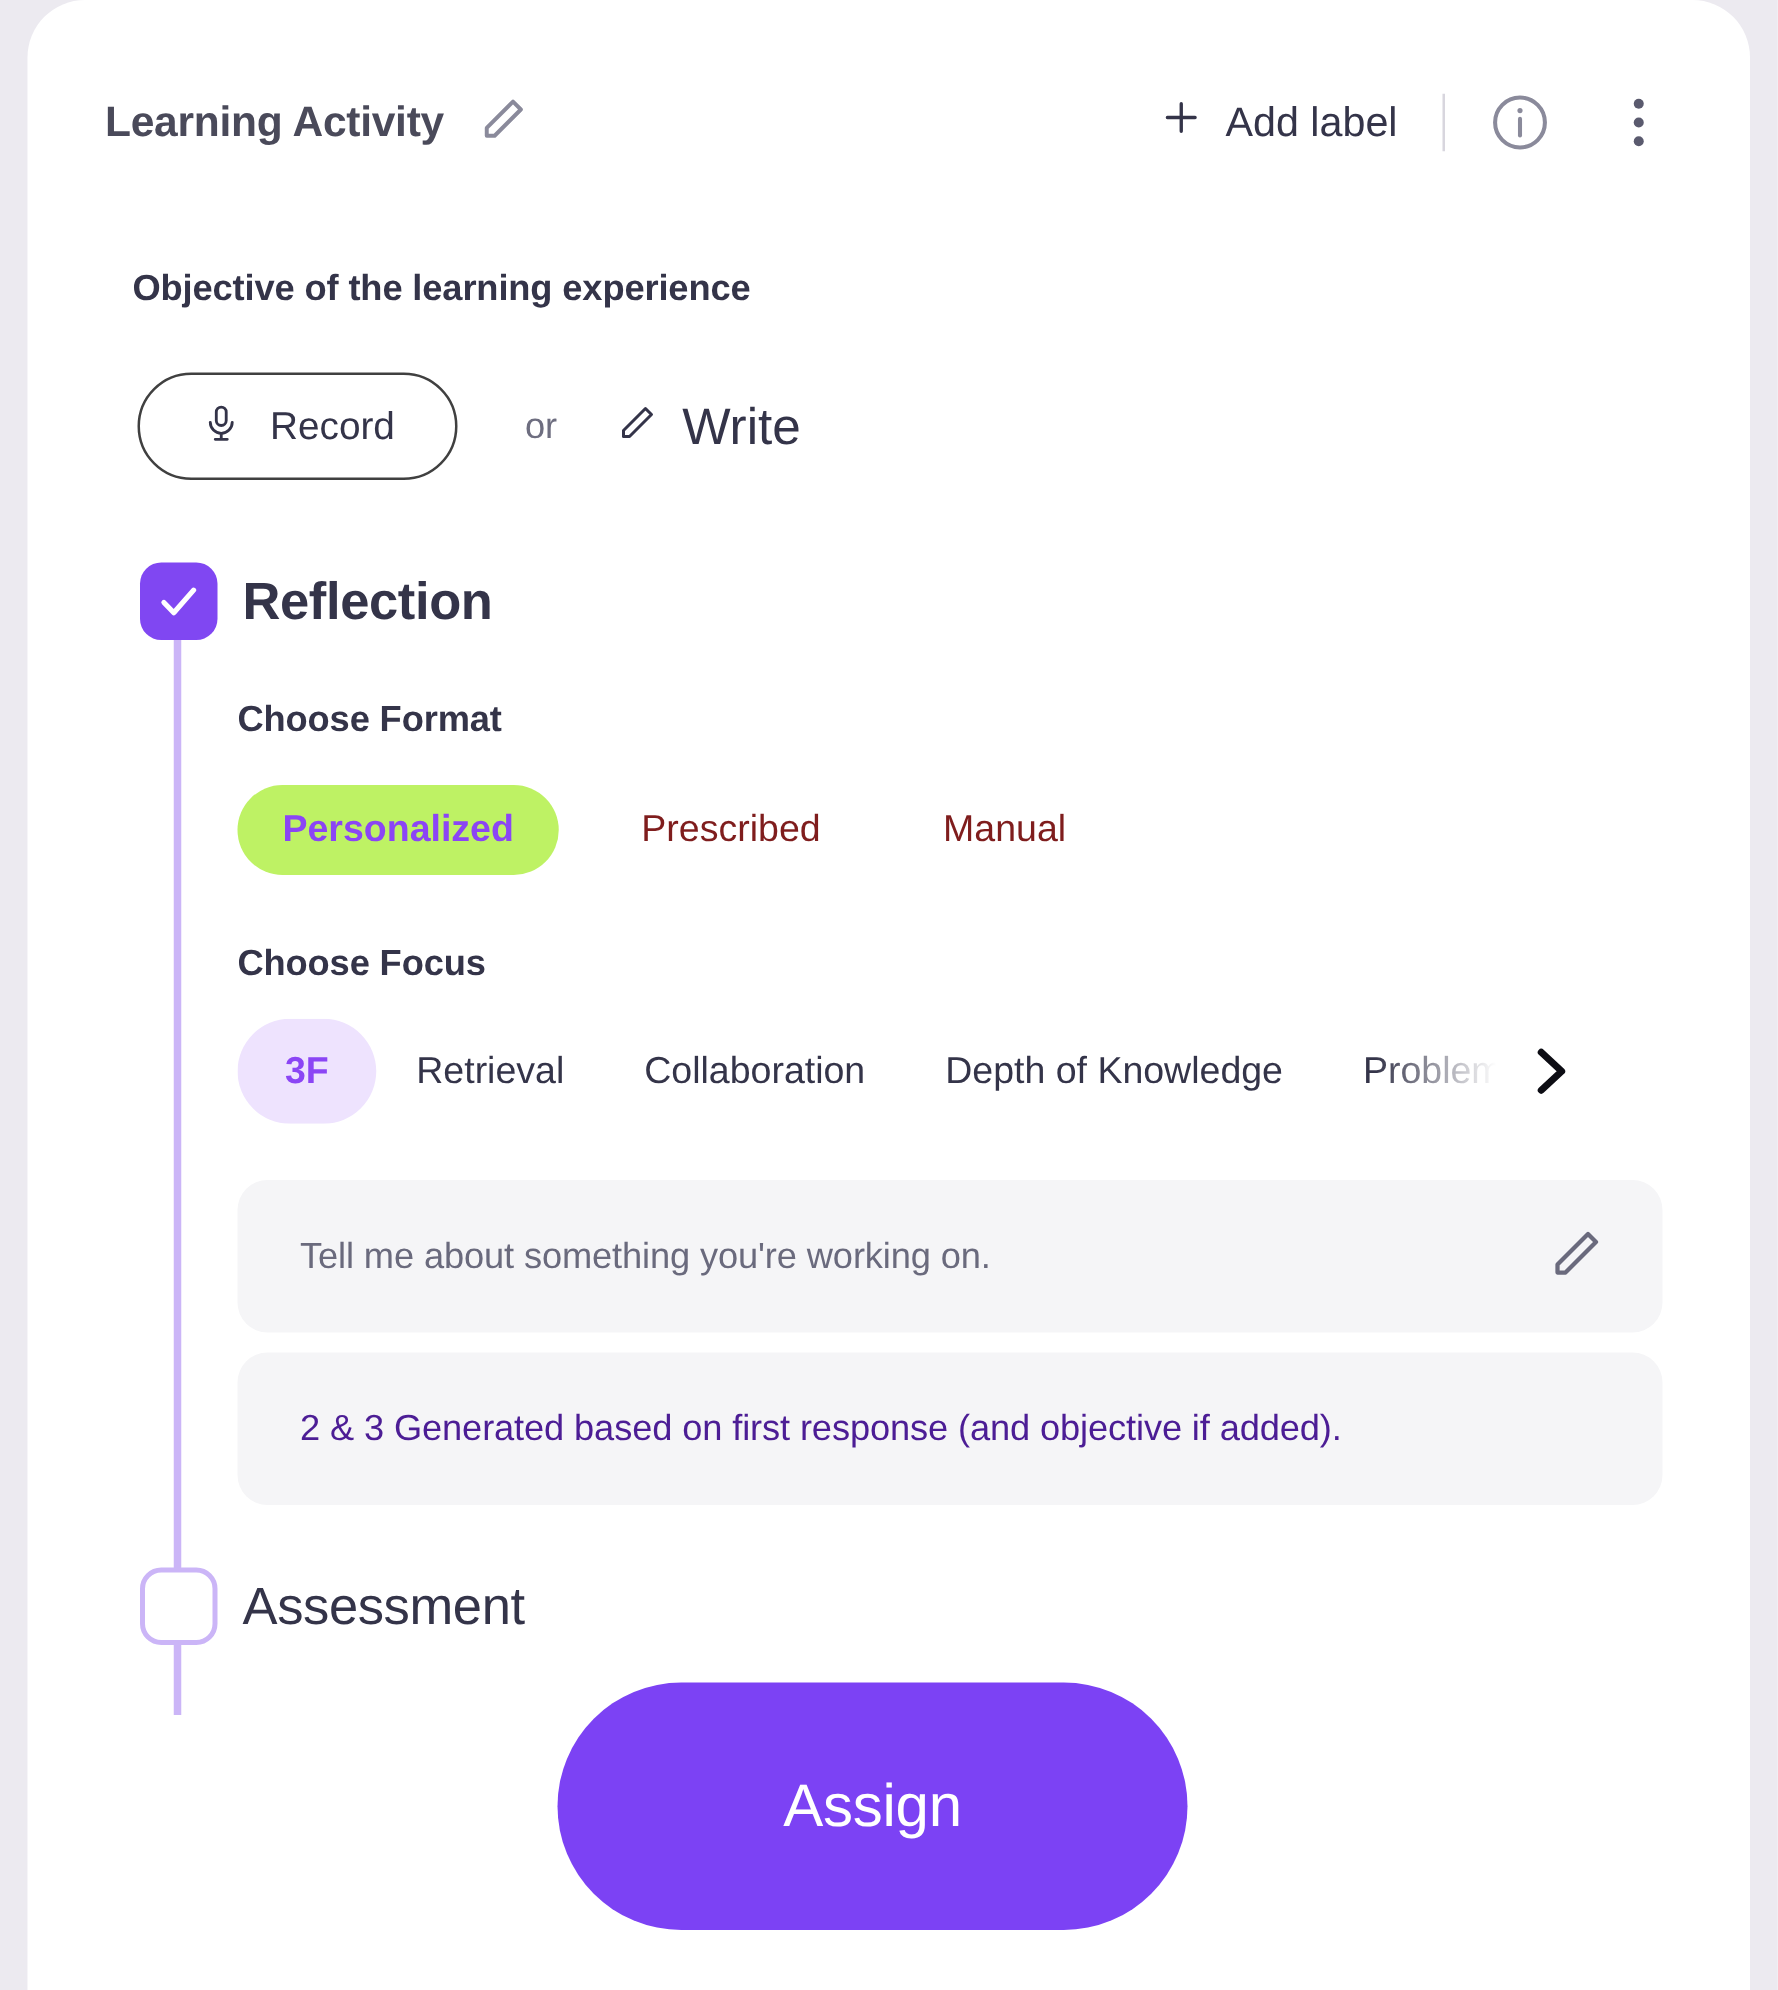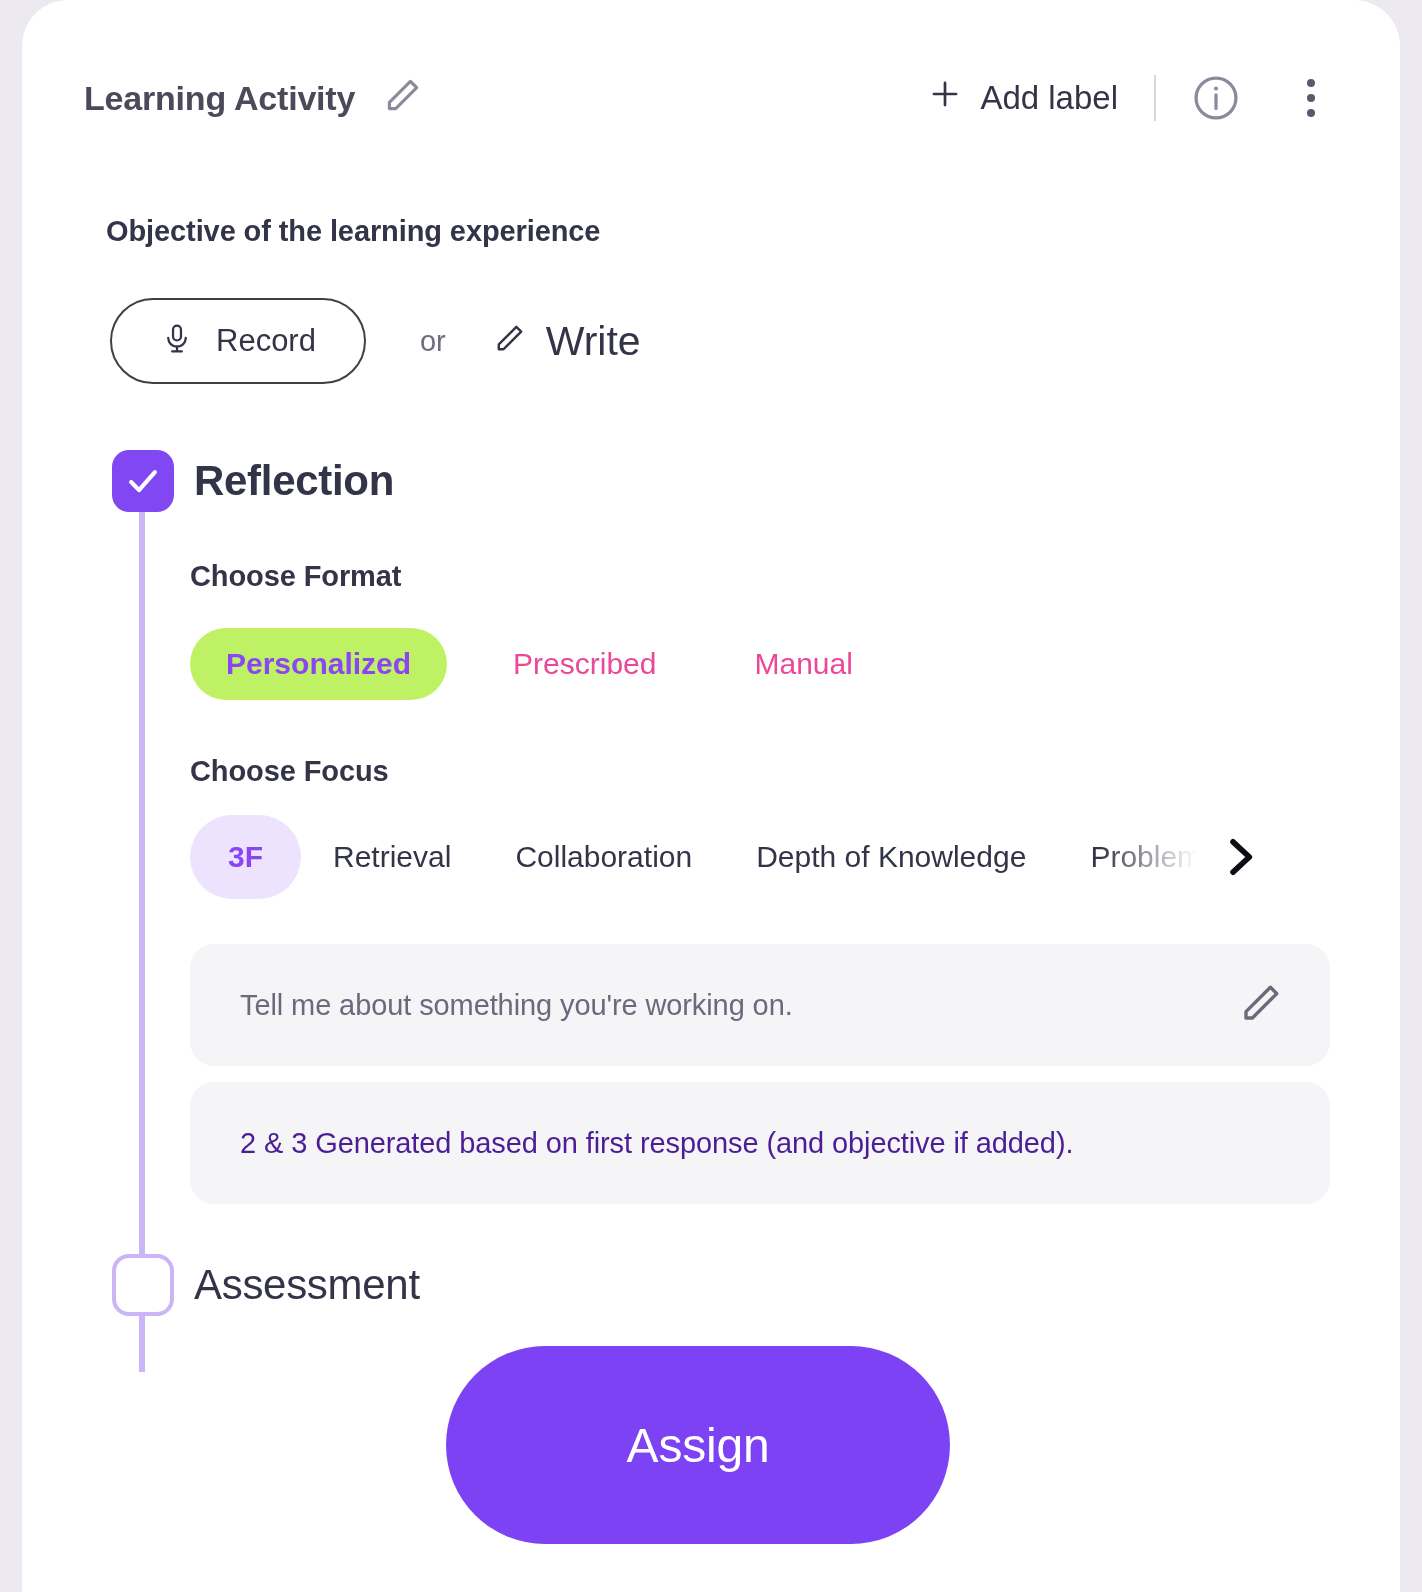--- a/index.html
+++ b/index.html
@@ -195,21 +195,21 @@
   #focus-heading  { top: 755px; left: 168px; }
 
   .pill-row {
     position: absolute;
     display: flex;
     align-items: center;
   }
   #format-row { left: 168px; top: 628px; gap: 0; }
   .pill {
     font-size: 30px;
-    color: #ec4899;
+    color: #7f1d1d;
     padding: 19px 0;
     cursor: pointer;
     white-space: nowrap;
   }
   .pill.plain { margin-left: 34px; padding-left: 32px; padding-right: 32px; }
   .pill.selected {
     background: #bef264;
     color: #8b45f5;
     font-weight: bold;
     border-radius: 40px;

